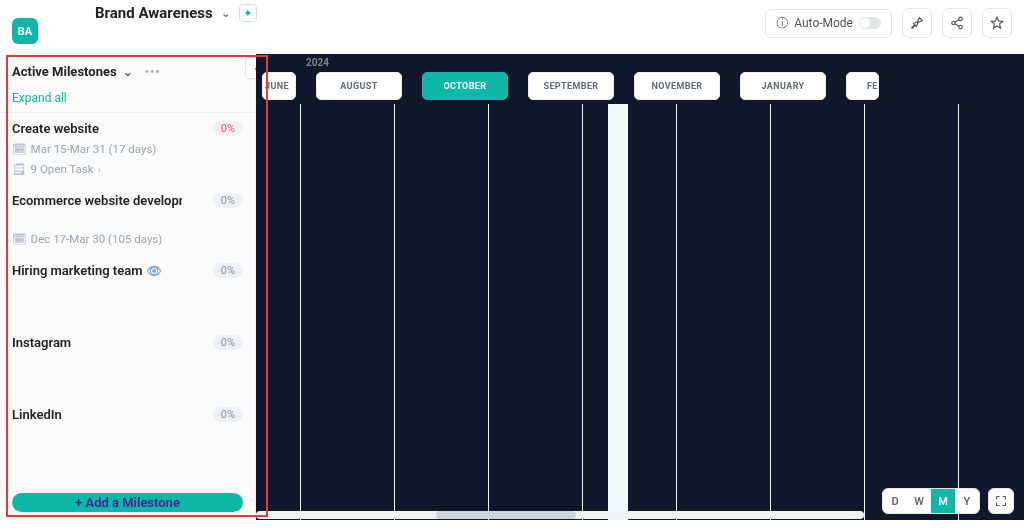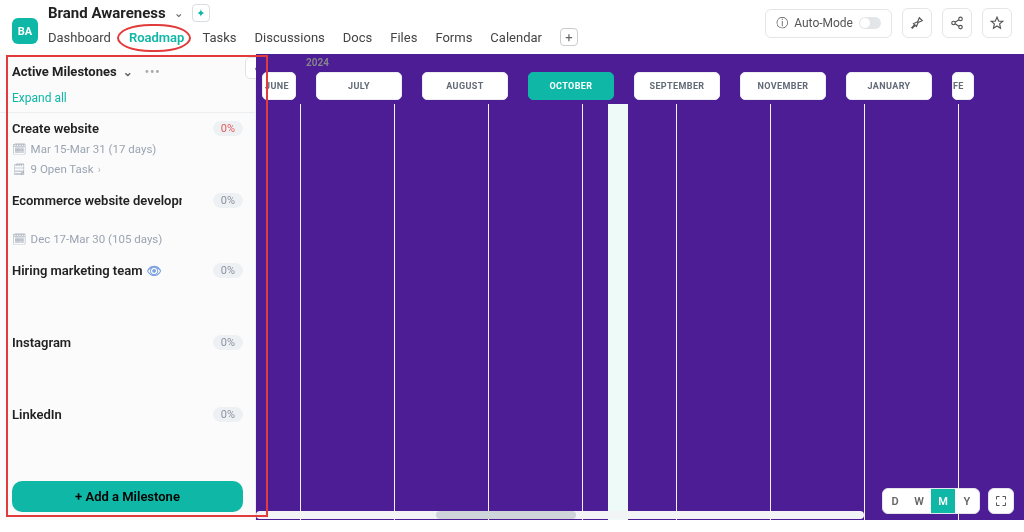--- a/index.html
+++ b/index.html
@@ -3,21 +3,21 @@
 <meta charset="utf-8">
 <style>
   * { box-sizing: border-box; margin: 0; padding: 0; }
   body { font-family: -apple-system, BlinkMacSystemFont, "Segoe UI", Roboto, Helvetica, Arial, sans-serif; font-size: 13px; color: #333; background: #fff; width: 1024px; height: 532px; overflow: hidden; position: relative; }
 
   
   .header { height: 50px; padding: 4px 12px 0 12px; display: flex; align-items: flex-start; justify-content: space-between; }
   .header-left { display: flex; align-items: flex-start; gap: 10px; }
   .avatar { width: 26px; height: 26px; border-radius: 6px; background: #0fb7a6; color: #fff; font-size: 11px; font-weight: 700; display: flex; align-items: center; justify-content: center; margin-top: 14px; }
   .title-block { display: flex; flex-direction: column; }
-  .title-row { display: flex; align-items: center; gap: 8px; }
+  .title-row { display: flex; align-items: center; gap: 8px; margin-left: 47px; }
   .project-title { font-weight: 700; font-size: 15px; color: #222; }
   .chev { color: #666; font-size: 12px; }
   .spark { width: 18px; height: 18px; border: 1px solid #d9dde1; border-radius: 4px; display: flex; align-items: center; justify-content: center; color: #0fb7a6; font-size: 11px; }
   .tabs { display: flex; gap: 18px; margin-top: 6px; color: #444; font-size: 13px; align-items: center; }
   .tab { position: relative; }
   .tab.active { color: #0fb7a6; font-weight: 600; }
   .tab-circle { position: absolute; border: 2px solid #e23b3b; border-radius: 50%/55%; width: 74px; height: 28px; left: -12px; top: -6px; pointer-events: none; }
   .plus-tab { width: 18px; height: 18px; border: 1px solid #ccc; border-radius: 4px; display: flex; align-items: center; justify-content: center; font-size: 13px; color: #666; }
   .header-right { display: flex; align-items: center; gap: 10px; margin-top: 4px; }
   .auto-mode { border: 1px solid #e3e6e9; border-radius: 6px; padding: 5px 10px; display: flex; align-items: center; gap: 6px; font-size: 12px; color: #555; }
@@ -37,32 +37,32 @@
   .milestone { padding: 8px 12px 8px 12px; border-bottom: 0; }
   .ms-row1 { display: flex; justify-content: space-between; align-items: center; }
   .ms-title { font-weight: 600; color: #222; font-size: 13px; white-space: nowrap; overflow: hidden; text-overflow: ellipsis; max-width: 170px; display:flex; align-items:center; gap:4px;}
   .pill { background: #eef1f4; border-radius: 10px; padding: 1px 8px; font-size: 11px; color: #8a93a0; }
   .pill.red { color: #e55a5a; }
   .meta { color: #9aa4b2; font-size: 11.5px; margin-top: 6px; display:flex; align-items:center; gap:4px;}
   .meta .mini-icon { color:#9aa4b2; }
   .meta .chev2 { font-size: 10px; color:#b1b8c2; }
   .eye { color:#7da3e0; font-size:12px; }
 
-  .add-btn { margin: auto 12px 8px 12px; background: #0fb7a6; color: #000000; border-radius: 10px; height: 31px; display: flex; align-items: center; justify-content: center; font-weight: 600; font-size: 13px; gap:4px; }
+  .add-btn { margin: auto 12px 8px 12px; background: #0fb7a6; color: #4c1d95; border-radius: 10px; height: 19px; display: flex; align-items: center; justify-content: center; font-weight: 600; font-size: 13px; gap:4px; }
 
   .annot-rect { position: absolute; border: 2px solid #e23b3b; top: 1px; left: 6px; width: 262px; height: 462px; pointer-events: none; z-index:5;}
 
   
-  .timeline { flex: 1; position: relative; overflow: hidden; background: #4c1d95; }
+  .timeline { flex: 1; position: relative; overflow: hidden; background: #0f172a; }
   .year-label { position: absolute; top: 3px; left: 50px; font-size: 10px; color: #888; font-weight:600;}
   .months { position: absolute; top: 18px; left: 0; right: 0; height: 28px; display: flex; gap: 20px; padding-left: 6px; }
   .month { flex: 0 0 86px; border: 1px solid #eceff1; border-radius: 5px; display: flex; align-items: center; justify-content: center; font-size: 9px; font-weight: 700; letter-spacing: 0.4px; color: #616a76; background:#fff;}
   .month.first { flex: 0 0 34px; justify-content:flex-end; padding-right:6px;}
   .month.active { background: #0fb7a6; color: #fff; border-color: #0fb7a6; }
-  .month.last { flex: 0 0 22px; justify-content:flex-start; padding-left:0;}
+  .month.last { flex: 0 0 22px; justify-content:flex-start; padding-left:20px;}
   .grid { position: absolute; top: 50px; left: 0; right: 0; bottom: 0; }
   .vline { position: absolute; top: 0; bottom: 0; width: 1px; background: #f1f3f5; }
   .current-col { position:absolute; top:0; bottom:0; background:#eefaf8; }
 
   .zoom-ctrl { position:absolute; bottom:6px; right:44px; display:flex; border:1px solid #e3e6e9; border-radius:6px; overflow:hidden; background:#fff;}
   .zoom-ctrl span { width:24px; height:24px; display:flex; align-items:center; justify-content:center; font-size:11px; color:#666; font-weight:600;}
   .zoom-ctrl span.on { background:#0fb7a6; color:#fff; }
   .full-btn { position:absolute; bottom:6px; right:10px; width:26px; height:26px; border:1px solid #e3e6e9; border-radius:6px; display:flex; align-items:center; justify-content:center; background:#fff; color:#555;}
 
   .bottom-scroll { position:absolute; bottom:1px; left:0; right:160px; height:8px; background:#f3f4f6; border-radius:4px;}
@@ -72,34 +72,20 @@
 <body>
 
 <div class="header">
   <div class="header-left">
     <div class="avatar">BA</div>
     <div class="title-block">
       <div class="title-row">
         <span class="project-title">Brand Awareness</span>
         <span class="chev">⌄</span>
         <span class="spark">✦</span>
-      </div>
-      <div class="tabs">
-        <span class="tab">Dashboard</span>
-        <span class="tab active">
-          <span>Roadmap</span>
-          <span class="tab-circle"></span>
-        </span>
-        <span class="tab">Tasks</span>
-        <span class="tab">Discussions</span>
-        <span class="tab">Docs</span>
-        <span class="tab">Files</span>
-        <span class="tab">Forms</span>
-        <span class="tab">Calendar</span>
-        <span class="plus-tab">+</span>
       </div>
     </div>
   </div>
   <div class="header-right">
     <div class="auto-mode">
       <span>ⓘ</span>
       <span>Auto-Mode</span>
       <span class="switch"></span>
     </div>
     <div class="icon-btn">
@@ -189,21 +175,20 @@
       </div>
     </div>
 
     <div class="add-btn">+ Add a Milestone</div>
   </div>
 
   <div class="timeline">
     <div class="year-label">2024</div>
     <div class="months">
       <div class="month first">JUNE</div>
-      <div class="month">JULY</div>
       <div class="month">AUGUST</div>
       <div class="month active">OCTOBER</div>
       <div class="month">SEPTEMBER</div>
       <div class="month">NOVEMBER</div>
       <div class="month">JANUARY</div>
       <div class="month last">FE</div>
     </div>
     <div class="grid">
       <div class="current-col" style="left:352px; width:20px;"></div>
       <div class="vline" style="left:44px"></div>

